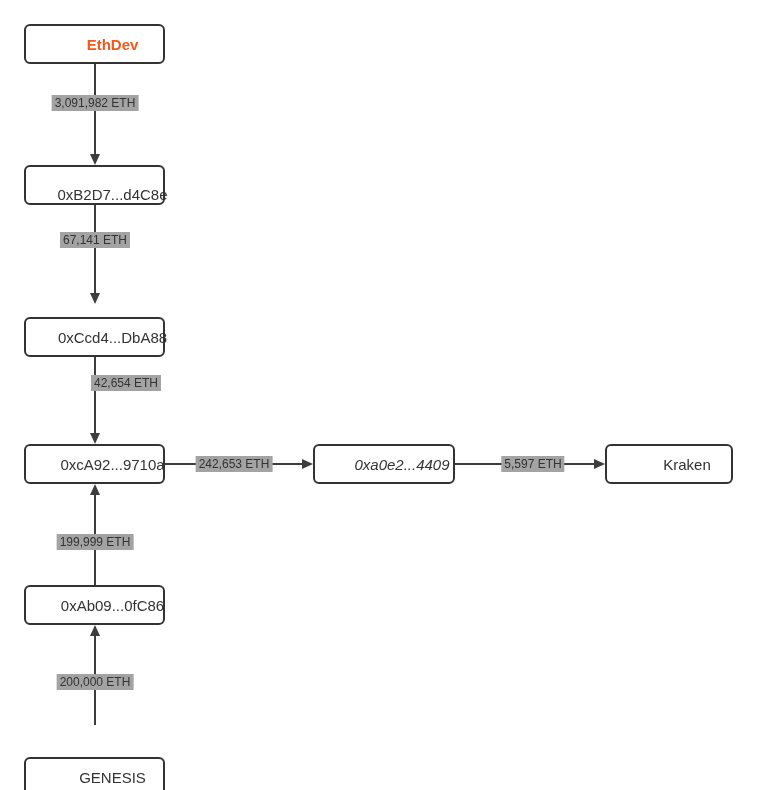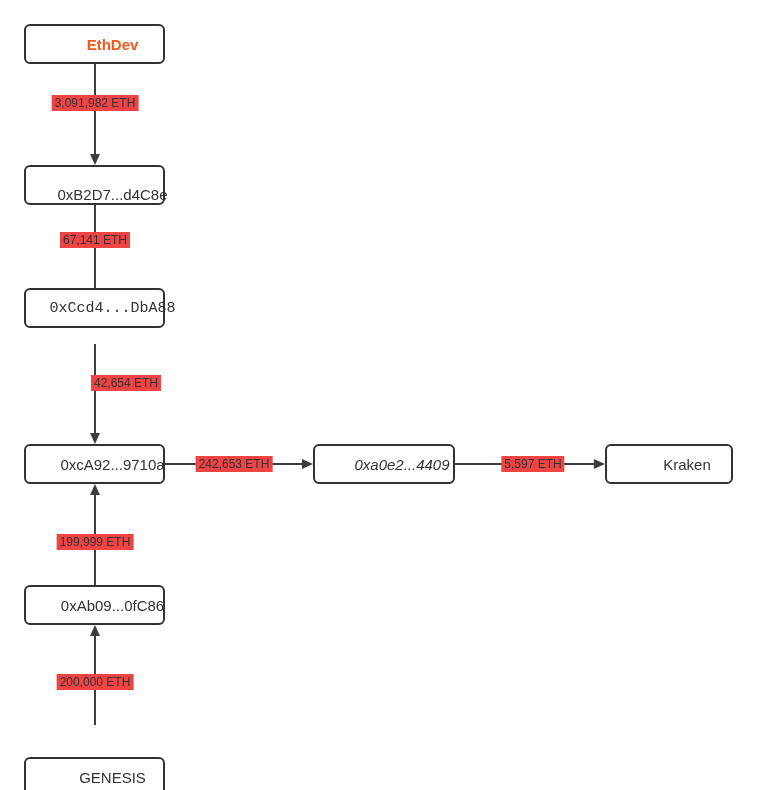--- a/index.html
+++ b/index.html
@@ -30,21 +30,21 @@
   .node.accent .lbl { font-weight: bold; }
   .vline { position: absolute; width: 2px; background: #3d3d3d; }
   .hline { position: absolute; height: 2px; background: #3d3d3d; }
   .arr { position: absolute; width: 0; height: 0; }
   .arr.down  { border-left: 5px solid transparent; border-right: 5px solid transparent; border-top: 11px solid #3d3d3d; }
   .arr.up    { border-left: 5px solid transparent; border-right: 5px solid transparent; border-bottom: 11px solid #3d3d3d; }
   .arr.right { border-top: 5px solid transparent; border-bottom: 5px solid transparent; border-left: 11px solid #3d3d3d; }
   .elabel {
     position: absolute;
     transform: translate(-50%, -50%);
-    background: #ef4444;
+    background: #a3a3a3;
     padding: 1px 3px;
     font-size: 12px;
     color: #333333;
     white-space: nowrap;
   }
 </style>
 </head>
 <body>
 
 <div class="canvas">
@@ -77,21 +77,21 @@
   <span class="elabel" style="left:533px; top:464px;">5,597 ETH</span>
   <span class="elabel" style="left:95px;  top:542px;">199,999 ETH</span>
   <span class="elabel" style="left:95px;  top:682px;">200,000 ETH</span>
 
   <div class="node accent" style="left:24px; top:24px;">
     <span class="lbl" style="color: rgb(244, 88, 28);">EthDev</span>
   </div>
   <div class="node" style="left:24px; top:165px;align-items:flex-end;">
     <span class="lbl">0xB2D7...d4C8e</span>
   </div>
-  <div class="node" style="left:24px; top:288px;font-family:Liberation Mono, monospace;">
+  <div class="node" style="left:24px; top:317px;">
     <span class="lbl">0xCcd4...DbA88</span>
   </div>
   <div class="node" style="left:24px; top:444px;">
     <span class="lbl">0xcA92...9710a</span>
   </div>
   <div class="node" style="left:313px; top:444px; width:142px;font-style:italic;">
     <span class="lbl">0xa0e2...4409</span>
   </div>
   <div class="node" style="left:605px; top:444px; width:128px;">
     <span class="lbl">Kraken</span>

